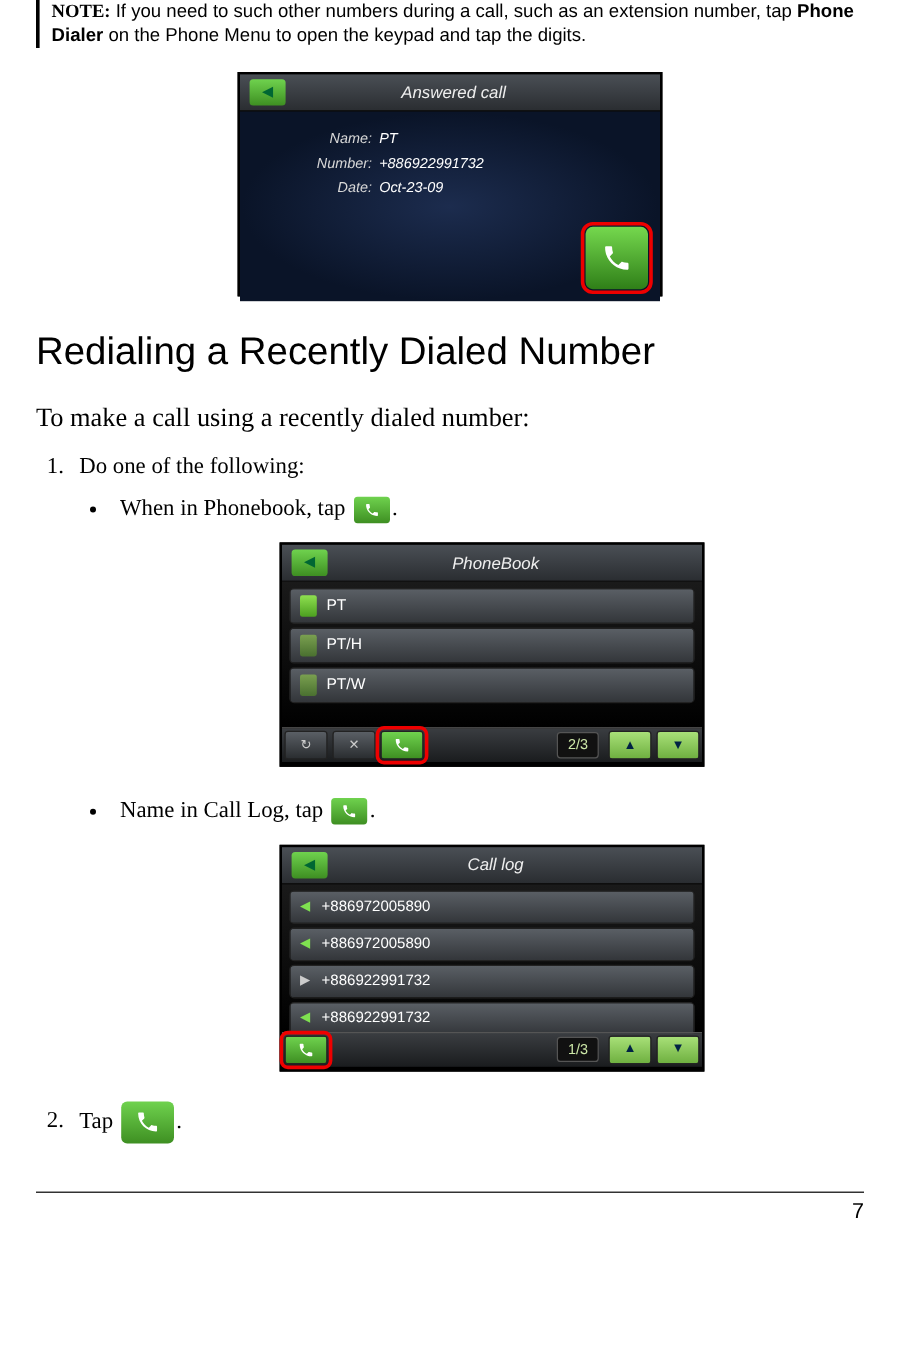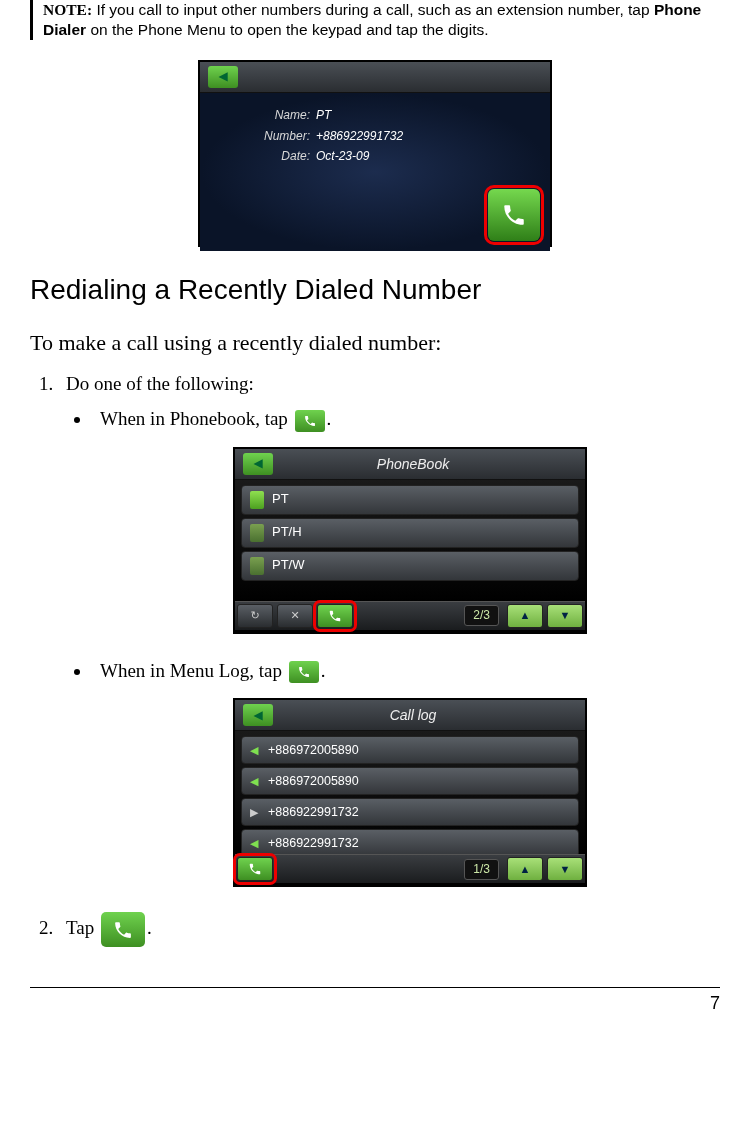--- a/index.html
+++ b/index.html
@@ -150,21 +150,21 @@
   }
   .inline-icon.big {
     width: 44px; height: 35px;
     border-radius: 5px;
   }
   .inline-icon svg { position:absolute; top:50%; left:50%; transform:translate(-50%,-50%); width:60%; height:60%; }
   
   h2.section {
     font-family: Arial, sans-serif;
     font-weight: normal;
-    font-size: 28px;
+    font-size: 32px;
     margin: 25px 0 20px 0;
   }
   p.lead {
     font-family: 'Times New Roman', Times, serif;
     font-size: 22px;
     margin: 10px 0 15px 0;
   }
   ol.steps {
     font-family: 'Times New Roman', Times, serif;
     font-size: 19px;
@@ -189,27 +189,28 @@
     padding-top: 4px;
     text-align: right;
     font-family: Arial, sans-serif;
     font-size: 18px;
   }
 </style>
 </head>
 <body>
 
 <div class="note-block">
-  <span class="note-label">NOTE:</span><span> If you call to input other numbers during a call, such as an extension number, tap </span><span class="phone-dialer-bold">Phone Dialer</span><span> on the Phone Menu to open the keypad and tap the digits.</span>
+  <span class="note-label">NOTE:</span><span> If you need to such other numbers during a call, such as an extension number, tap </span><span class="phone-dialer-bold">Phone Dialer</span><span> on the Phone Menu to open the keypad and tap the digits.</span>
 </div>
 
 <div class="screenshot-wrap">
   <div class="shot shot1">
     <div class="titlebar">
       <div class="back-btn">◀</div>
+      <div class="title-text">Answered call</div>
     </div>
     <div class="details">
       <div class="row">
           <span class="lbl">Name:</span>
           <span class="val">PT</span>
         </div>
       <div class="row">
           <span class="lbl">Number:</span>
           <span class="val">+886922991732</span>
         </div>
@@ -273,21 +274,21 @@
               <div class="arrow-btns">
                 <div class="bb-btn light">▲</div>
                 <div class="bb-btn light">▼</div>
               </div>
             </div>
           </div>
         </div>
       </li>
 
       <li>
-        <span>When in Menu Log, tap </span><span class="inline-icon"><svg viewBox="0 0 24 24">
+        <span>Name in Call Log, tap </span><span class="inline-icon"><svg viewBox="0 0 24 24">
               <path fill="#fff" d="M6.6 10.8c1.4 2.8 3.8 5.2 6.6 6.6l2.2-2.2c.3-.3.7-.4 1-.2 1.1.4 2.3.6 3.6.6.6 0 1 .4 1 1v3.4c0 .6-.4 1-1 1C10.6 21 3 13.4 3 4c0-.6.4-1 1-1h3.4c.6 0 1 .4 1 1 0 1.3.2 2.5.6 3.6.1.3 0 .8-.2 1l-2.2 2.2z"></path>
             </svg></span><span>.</span>
 
         <div class="screenshot-wrap" style="text-align:center;">
           <div class="shot shot3">
             <div class="titlebar">
               <div class="back-btn">◀</div>
               <div class="title-text">Call log</div>
             </div>
             <div class="list-area" style="height:121px; padding-top:2px;">

